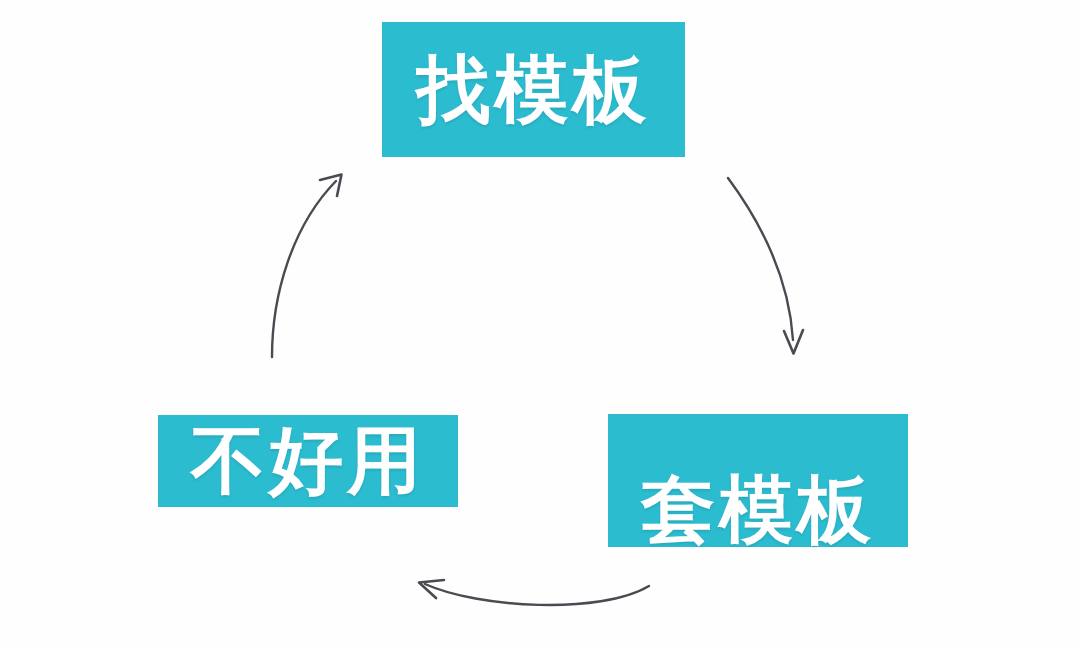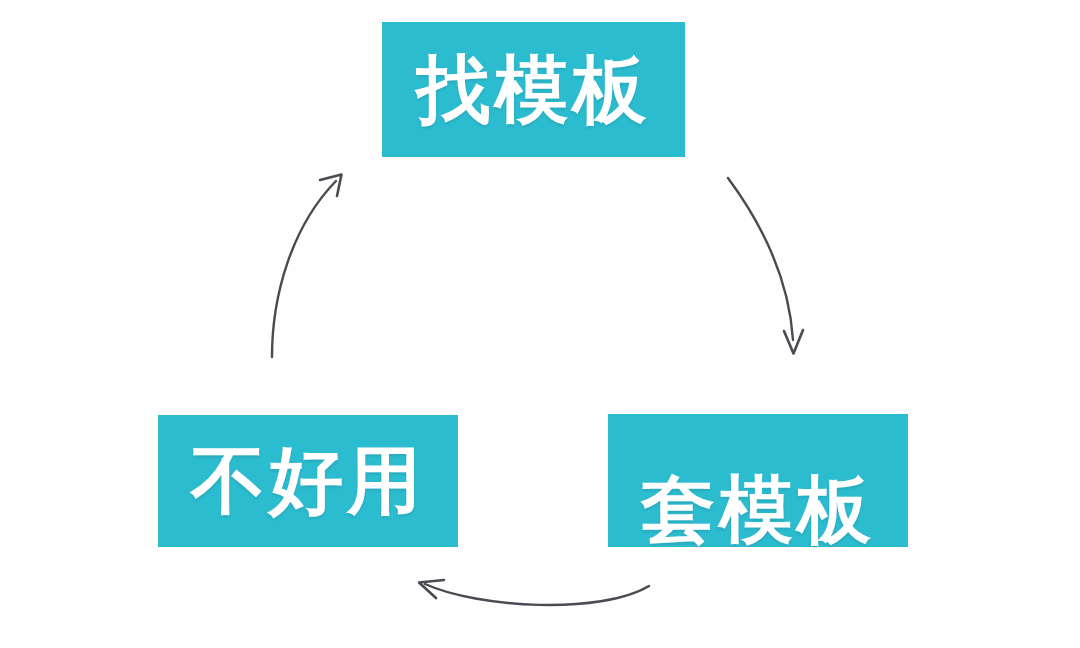--- a/index.html
+++ b/index.html
@@ -47,21 +47,21 @@
     left: 608px;
     top: 414px;
     width: 300px;
     height: 133px;
     align-items: flex-end;
   }
   #node-bad {
     left: 158px;
     top: 415px;
     width: 300px;
-    height: 132px;
+    height: 92px;
   }
   #arrow-layer {
     position: absolute;
     left: 0;
     top: 0;
     width: 1080px;
     height: 648px;
     pointer-events: none;
   }
   .arrow-path {

